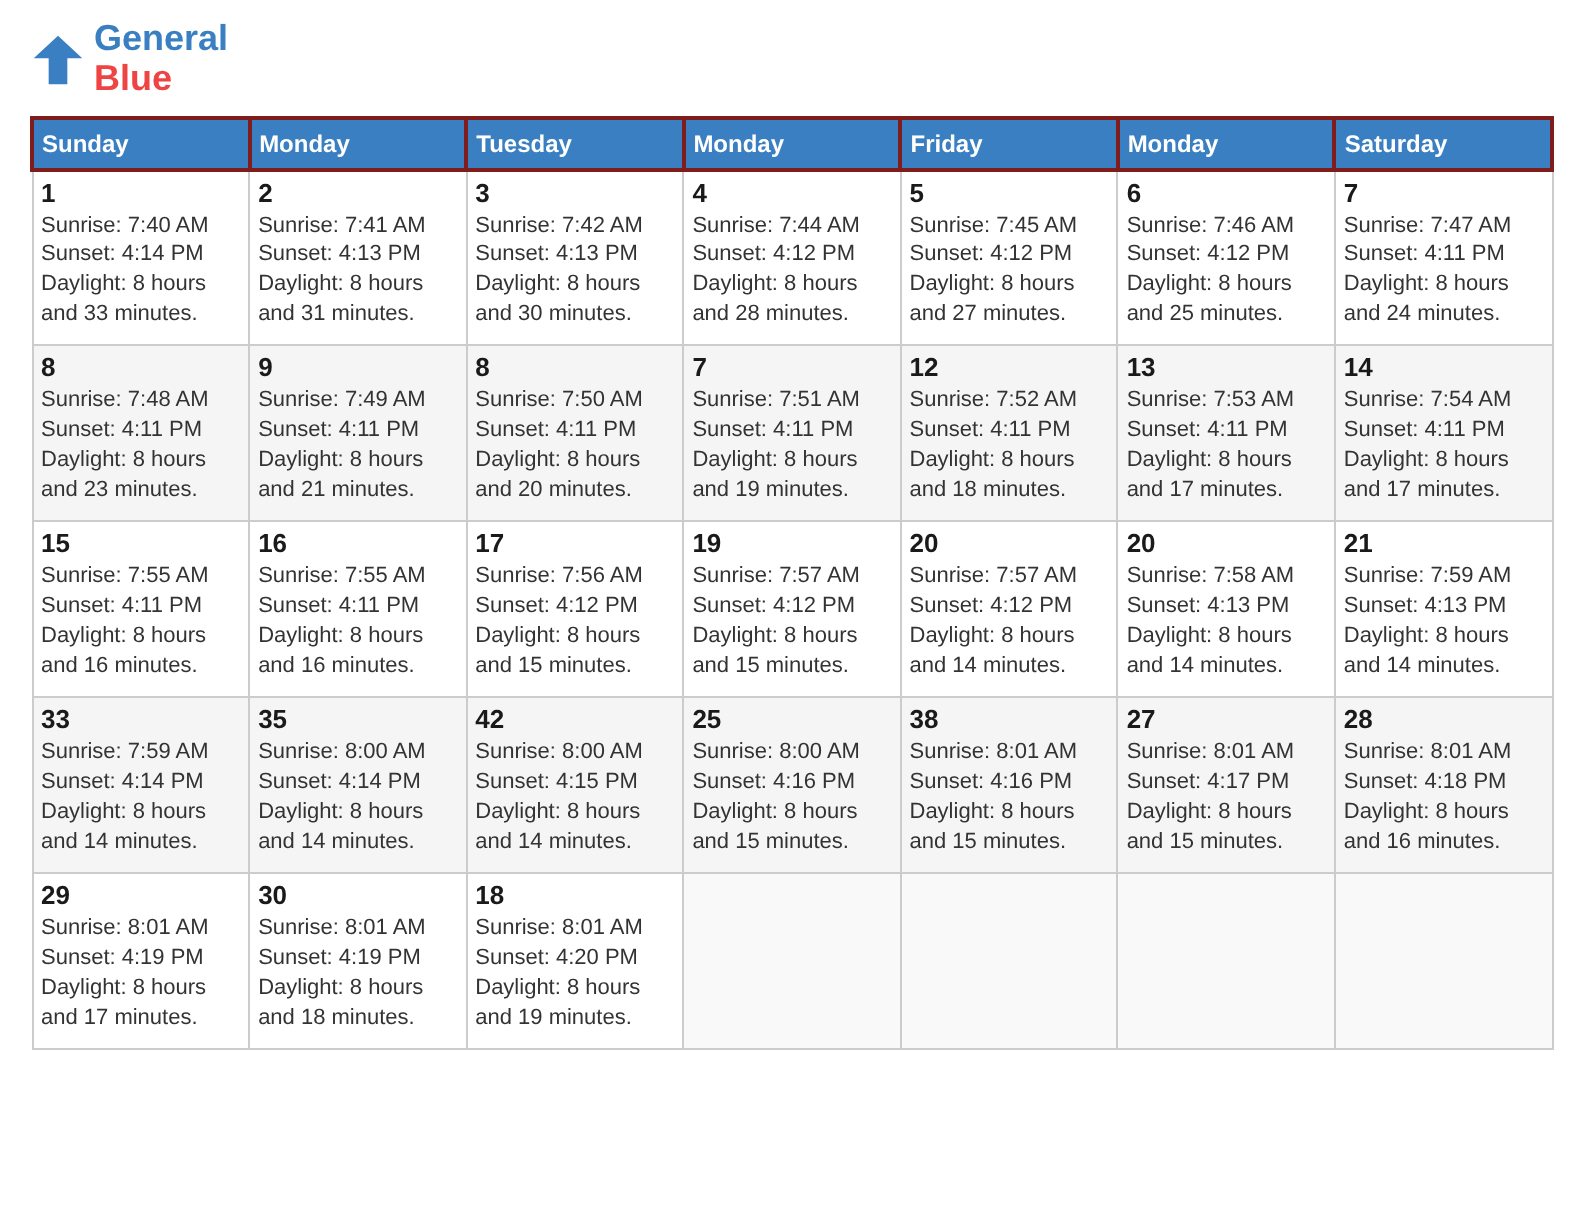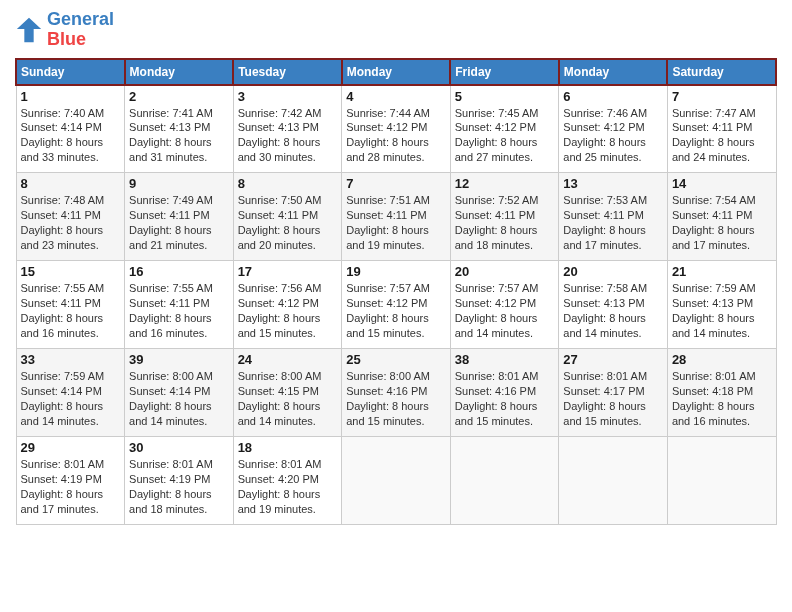--- a/index.html
+++ b/index.html
@@ -213,25 +213,25 @@
             <span class="day-num">21</span>
             <div class="day-detail">Sunrise: 7:59 AM<br>Sunset: 4:13 PM<br>Daylight: 8 hours<br>and 14 minutes.</div>
           </td>
         </tr>
         <tr>
           <td>
             <span class="day-num">33</span>
             <div class="day-detail">Sunrise: 7:59 AM<br>Sunset: 4:14 PM<br>Daylight: 8 hours<br>and 14 minutes.</div>
           </td>
           <td>
-            <span class="day-num">39</span>
+            <span class="day-num">35</span>
             <div class="day-detail">Sunrise: 8:00 AM<br>Sunset: 4:14 PM<br>Daylight: 8 hours<br>and 14 minutes.</div>
           </td>
           <td>
-            <span class="day-num">24</span>
+            <span class="day-num">42</span>
             <div class="day-detail">Sunrise: 8:00 AM<br>Sunset: 4:15 PM<br>Daylight: 8 hours<br>and 14 minutes.</div>
           </td>
           <td>
             <span class="day-num">25</span>
             <div class="day-detail">Sunrise: 8:00 AM<br>Sunset: 4:16 PM<br>Daylight: 8 hours<br>and 15 minutes.</div>
           </td>
           <td>
             <span class="day-num">38</span>
             <div class="day-detail">Sunrise: 8:01 AM<br>Sunset: 4:16 PM<br>Daylight: 8 hours<br>and 15 minutes.</div>
           </td>

